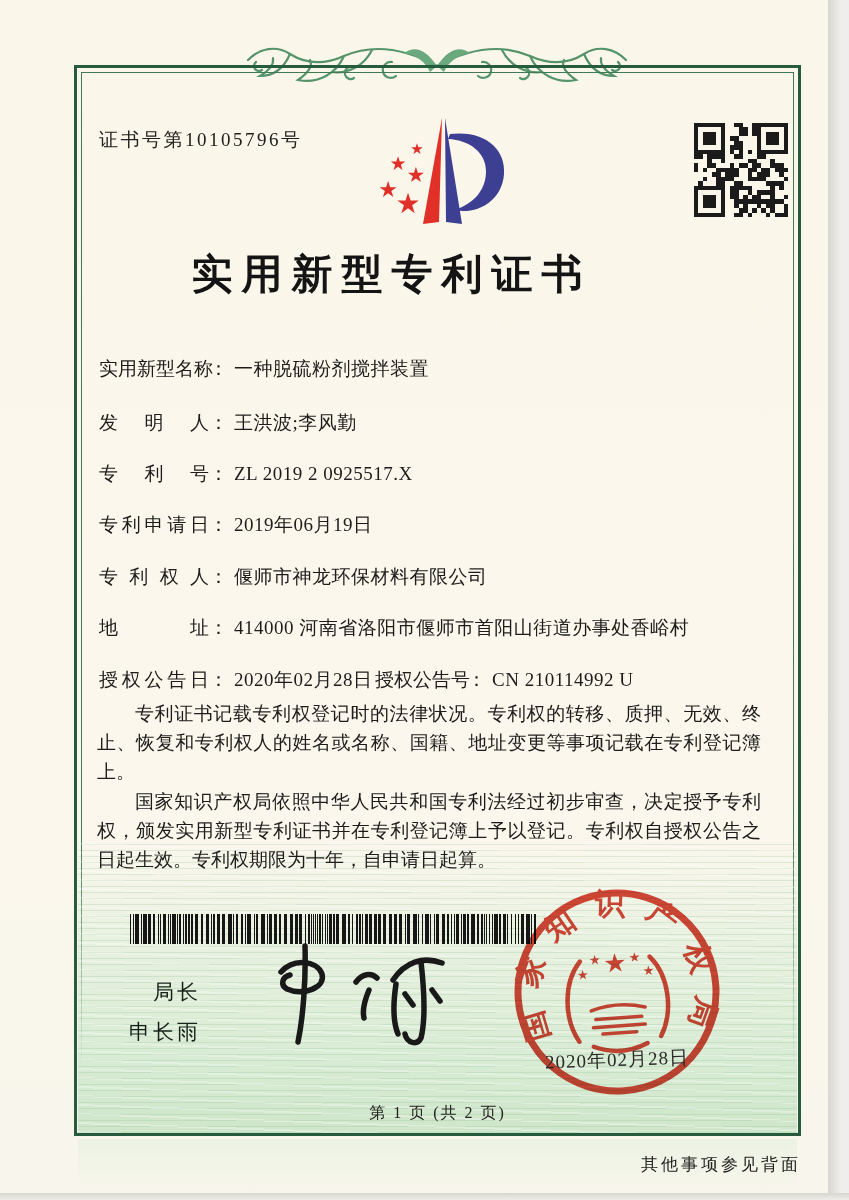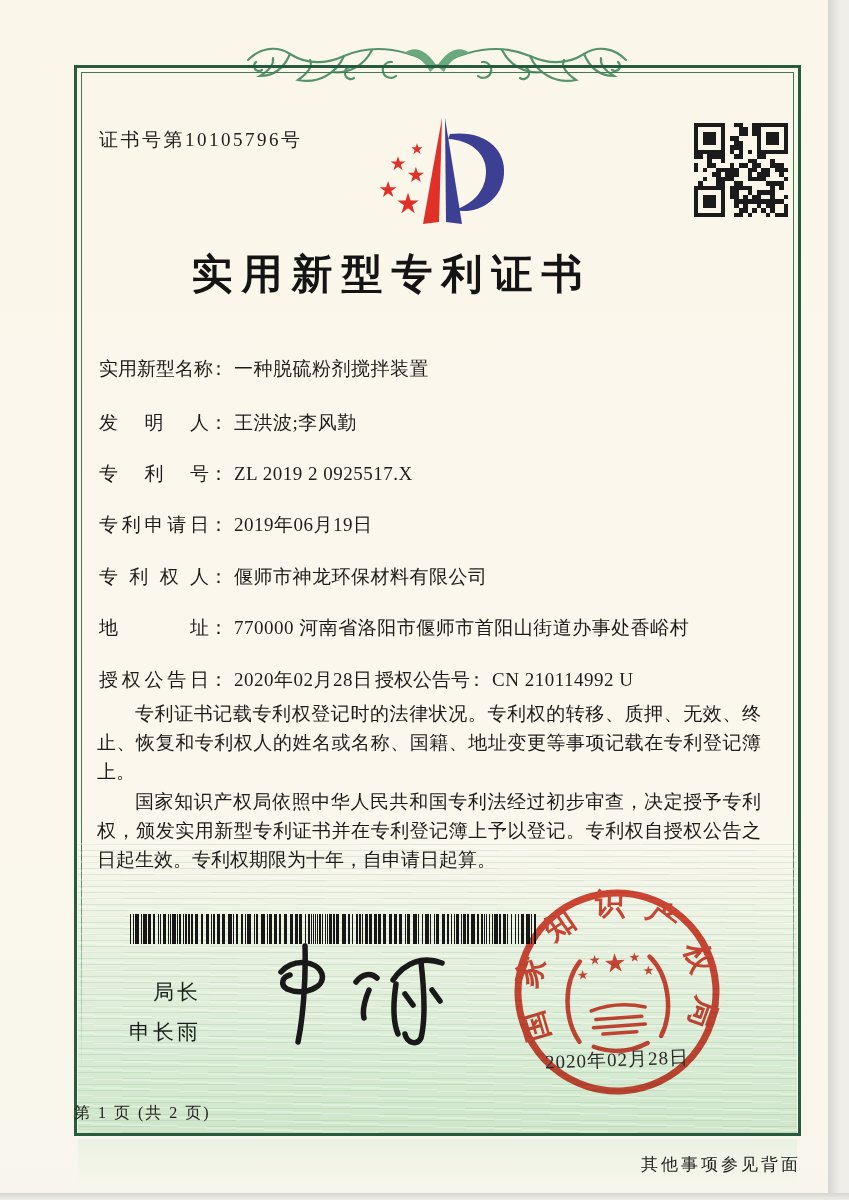--- a/index.html
+++ b/index.html
@@ -56,21 +56,21 @@
   .barcode{position:absolute;left:130px;top:914px;width:412px;height:30px;}
 
   .signer{position:absolute;left:129px;top:972px;font-size:21px;color:#17211a;line-height:40px;letter-spacing:3px;text-align:right;}
   .signature{position:absolute;left:243px;top:932px;width:235px;height:125px;}
 
   .seal{position:absolute;left:512px;top:887px;width:210px;height:210px;
     mix-blend-mode:multiply;opacity:.93;}
   .sealdate{position:absolute;left:505px;top:1047px;width:224px;text-align:center;
     font-size:19px;letter-spacing:1px;color:#2c2a28;transform:rotate(-2deg);}
 
-  .pageinfo{position:absolute;left:74px;top:1103px;width:727px;
+  .pageinfo{position:absolute;left:74px;top:1103px;width:727px;text-align:center;
     font-size:16px;letter-spacing:2px;color:#23221f;}
   .backnote{position:absolute;left:74px;top:1153px;width:727px;text-align:right;
     font-size:17px;letter-spacing:3px;color:#23221f;}
 
   .ornament{position:absolute;left:244px;top:36px;width:386px;height:60px;}
 </style>
 </head>
 <body>
 
 <div class="paper">
@@ -366,21 +366,21 @@
   <div class="row" style="top:461px">
     <span class="lbl">专利号</span><span class="colon">：</span><span class="val">ZL 2019 2 0925517.X</span>
   </div>
   <div class="row" style="top:512px">
     <span class="lbl">专利申请日</span><span class="colon">：</span><span class="val">2019年06月19日</span>
   </div>
   <div class="row" style="top:564px">
     <span class="lbl">专利权人</span><span class="colon">：</span><span class="val">偃师市神龙环保材料有限公司</span>
   </div>
   <div class="row" style="top:615px">
-    <span class="lbl">地址</span><span class="colon">：</span><span class="val">770000 河南省洛阳市偃师市首阳山街道办事处香峪村</span>
+    <span class="lbl">地址</span><span class="colon">：</span><span class="val">414000 河南省洛阳市偃师市首阳山街道办事处香峪村</span>
   </div>
   <div class="row" style="top:667px">
     <span class="lbl">授权公告日</span><span class="colon">：</span><span class="val">2020年02月28日</span>
     <span class="grant2">
       <span class="lbl2">授权公告号</span><span class="colon">：</span><span class="val">CN 210114992 U</span>
     </span>
   </div>
 
   <div class="paras">
     <p>专利证书记载专利权登记时的法律状况。专利权的转移、质押、无效、终止、恢复和专利权人的姓名或名称、国籍、地址变更等事项记载在专利登记簿上。</p>

